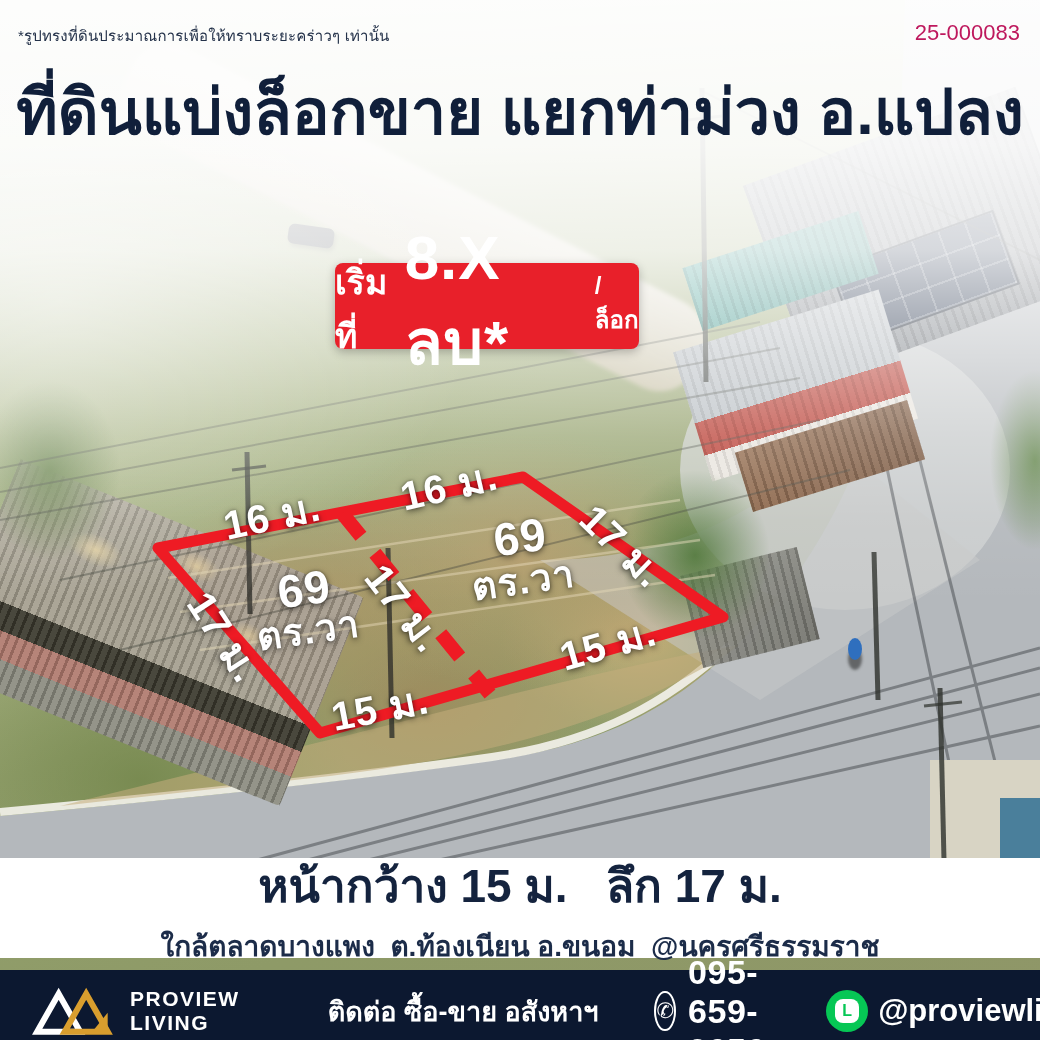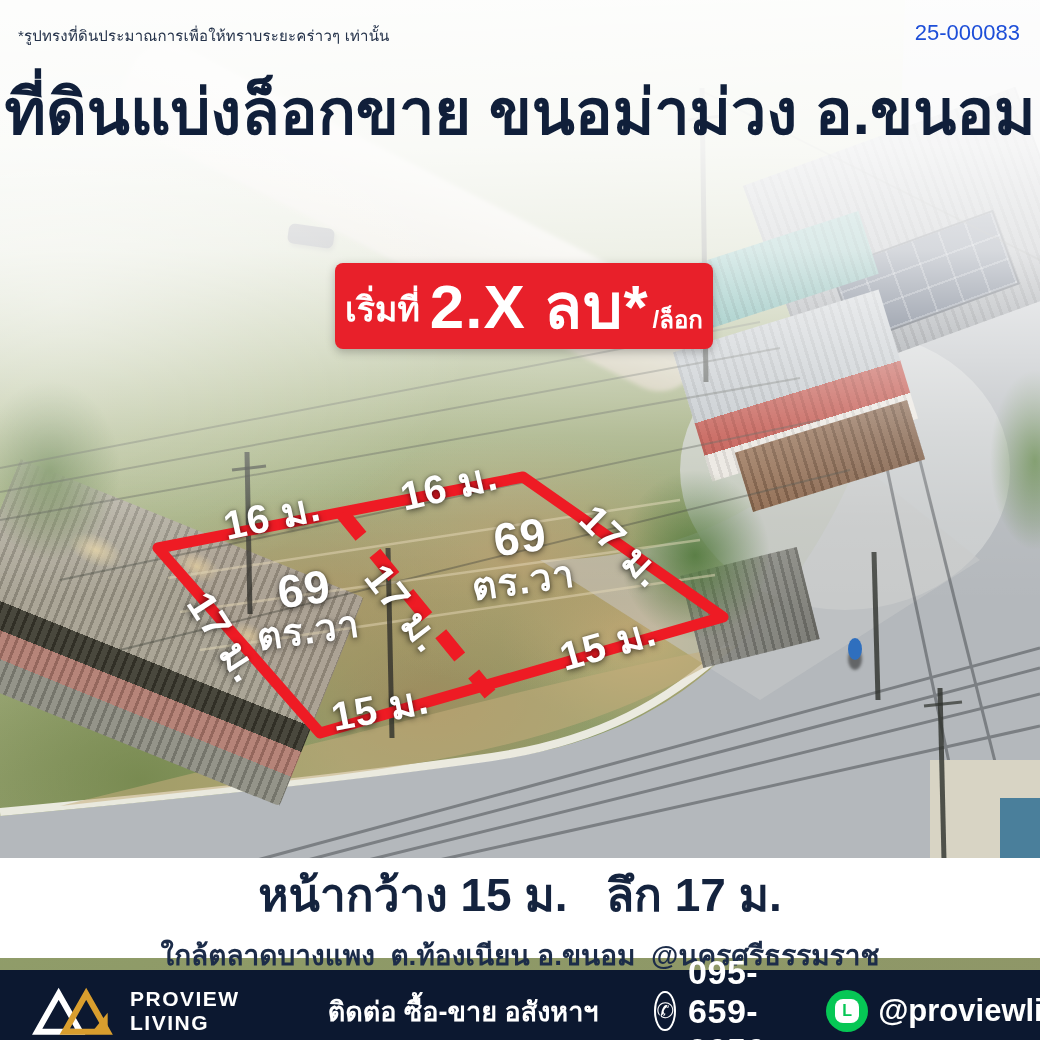--- a/index.html
+++ b/index.html
@@ -42,36 +42,36 @@
     background:radial-gradient(600px 420px at 60px 300px, rgba(255,255,255,.45), rgba(255,255,255,0) 70%);}
   
   .plot-labels{position:absolute;inset:0;pointer-events:none;}
   .plot-label{
     position:absolute;color:#fff;font-weight:800;white-space:nowrap;
     text-shadow:0 2px 6px rgba(0,0,0,.55),0 0 3px rgba(0,0,0,.35);
     letter-spacing:1px;
   }
   
   .disclaimer{position:absolute;left:18px;top:24px;font-size:15px;color:#24324a;letter-spacing:.2px;}
-  .refno{position:absolute;right:20px;top:20px;font-size:22px;color:#1d4ed8;font-weight:500;}
+  .refno{position:absolute;right:20px;top:20px;font-size:22px;color:#be185d;font-weight:500;}
   .headline{position:absolute;left:0;right:0;top:62px;text-align:center;
     font-size:63px;font-weight:800;color:#101f3a;letter-spacing:0;}
   .subheadline{position:absolute;left:0;right:0;top:148px;text-align:center;
     font-size:97px;font-weight:800;color:#101f3a;}
   .price-badge{
-    position:absolute;left:335px;top:263px;width:378px;height:86px;border-radius:8px;
-    display:flex;align-items:center;justify-content:center;gap:10px;
+    position:absolute;left:335px;top:263px;width:304px;height:86px;border-radius:8px;
+    display:flex;align-items:center;justify-content:center;gap:4px;
     box-shadow:0 3px 10px rgba(0,0,0,.25);
   }
   .price-prefix{color:#fff;font-size:34px;font-weight:700;margin-top:6px;}
   .price-main{color:#fff;font-size:62px;font-weight:800;letter-spacing:1px;}
   .price-unit{color:#fff;font-size:24px;font-weight:700;align-self:flex-end;margin:0 0 10px -6px;}
   
   .info-band{position:absolute;left:0;top:858px;width:1040px;height:100px;background:#ffffff;
-    display:flex;flex-direction:column;align-items:center;gap:2px;}
+    display:flex;flex-direction:column;align-items:center;justify-content:center;gap:2px;}
   .info-line1{font-size:46px;font-weight:800;color:#14233e;white-space:pre;}
   .info-line2{font-size:28px;font-weight:700;color:#1c2c49;white-space:pre;}
   
   .footer{position:absolute;left:0;top:958px;width:1040px;height:82px;
     display:flex;align-items:center;margin-top:12px;}
   .brand{display:flex;align-items:center;gap:12px;margin-left:32px;}
   .brand-name{color:#fff;font-weight:700;font-size:21px;letter-spacing:1.5px;line-height:1.15;}
   .contact-label{color:#fff;font-size:27px;font-weight:700;margin-left:88px;white-space:pre;text-align:center;}
   .phone-group{display:flex;align-items:center;gap:12px;margin-left:56px;}
   .phone-icon{width:40px;height:40px;border:2.5px solid #fff;border-radius:50%;
@@ -209,25 +209,25 @@
         <div class="plot-label" style="left: 380px; top: 708px; font-size: 40px; transform: translate(-50%, -50%) rotate(-11deg);">15 ม.</div>
         <div class="plot-label" style="left: 304px; top: 589px; font-size: 46px; transform: translate(-50%, -50%) rotate(-8deg);">69</div>
         <div class="plot-label" style="left: 308px; top: 630px; font-size: 38px; transform: translate(-50%, -50%) rotate(-8deg);">ตร.วา</div>
         <div class="plot-label" style="left: 520px; top: 537px; font-size: 46px; transform: translate(-50%, -50%) rotate(-8deg);">69</div>
         <div class="plot-label" style="left: 523px; top: 580px; font-size: 38px; transform: translate(-50%, -50%) rotate(-8deg);">ตร.วา</div>
       </div>
   </div>
 
   <div class="disclaimer">*รูปทรงที่ดินประมาณการเพื่อให้ทราบระยะคร่าวๆ เท่านั้น</div>
   <div class="refno">25-000083</div>
-  <div class="headline">ที่ดินแบ่งล็อกขาย ขนอม่าม่วง อ.ขนอม</div>
+  <div class="headline">ที่ดินแบ่งล็อกขาย แยกท่าม่วง อ.แปลง</div>
 
   <div class="price-badge" style="background: rgb(232, 32, 42);">
     <span class="price-prefix">เริ่มที่</span>
-    <span class="price-main">2.X ลบ*</span>
+    <span class="price-main">8.X ลบ*</span>
     <span class="price-unit">/ล็อก</span>
   </div>
 
   <div class="info-band">
     <div class="info-line1">หน้ากว้าง 15 ม.   ลึก 17 ม.</div>
     <div class="info-line2">ใกล้ตลาดบางแพง  ต.ท้องเนียน อ.ขนอม  @นครศรีธรรมราช</div>
   </div>
 
   <div class="footer" style="background: rgb(12, 24, 48);">
     <div class="brand">

